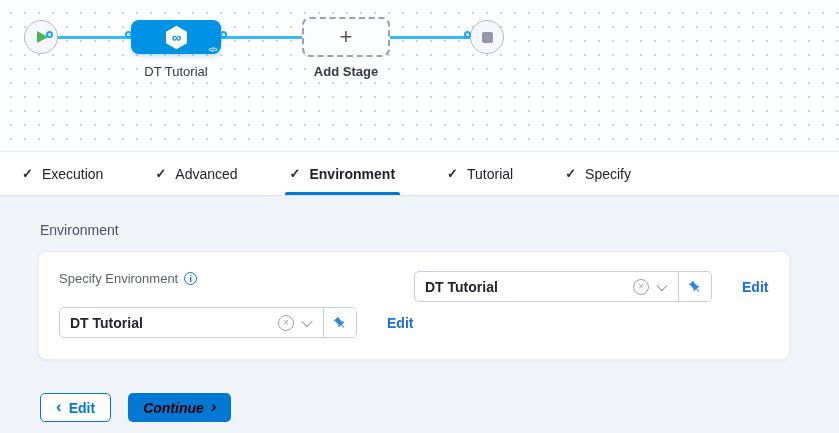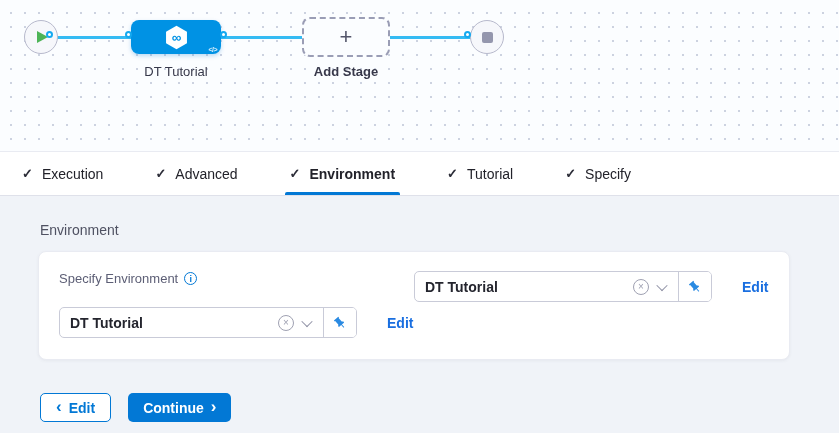--- a/index.html
+++ b/index.html
@@ -139,21 +139,21 @@
   
   .footer { margin:33px 0 0 40px; display:flex; gap:17px; }
   .btn {
     height:29px; border-radius:5px; padding:0 15px;
     display:inline-flex; align-items:center; gap:7px;
     font-family:"Liberation Sans", sans-serif;
     font-size:14px; font-weight:700; cursor:pointer;
   }
   .btn .chev { font-size:17px; font-weight:700; line-height:1; transform:translateY(-1px); }
   .btn-back { background:#fff; border:1.5px solid #0278d5; color:#0278d5; }
-  .btn-continue { background:#0278d5; border:none; color:#ffffff; }
+  .btn-continue { background:#0278d5; border:none; color:#000000;font-style:italic; }
 </style>
 </head>
 <body>
 
 <div class="canvas">
   <div class="flow-line"></div>
 
   <div class="node-circle start-node">
     <div class="play-triangle"></div>
   </div>

